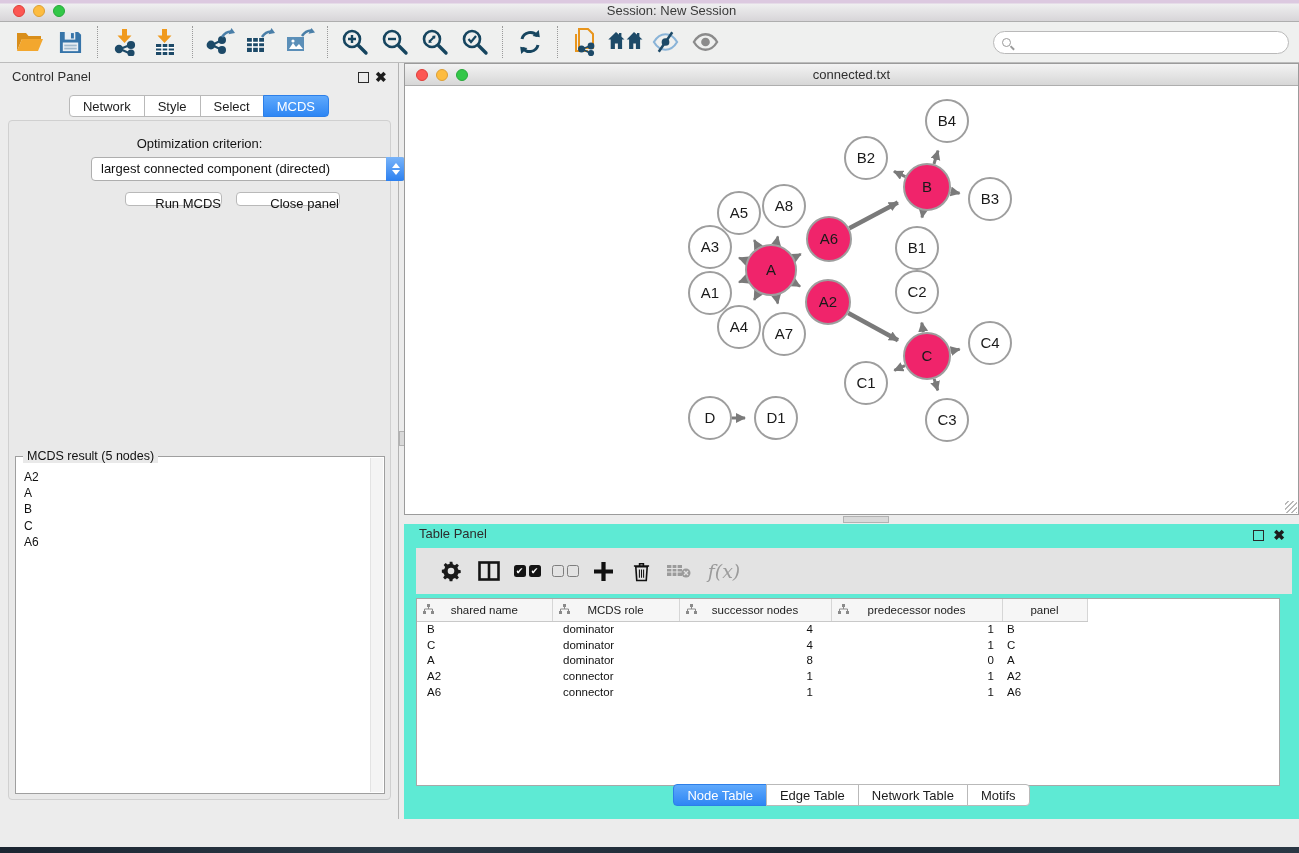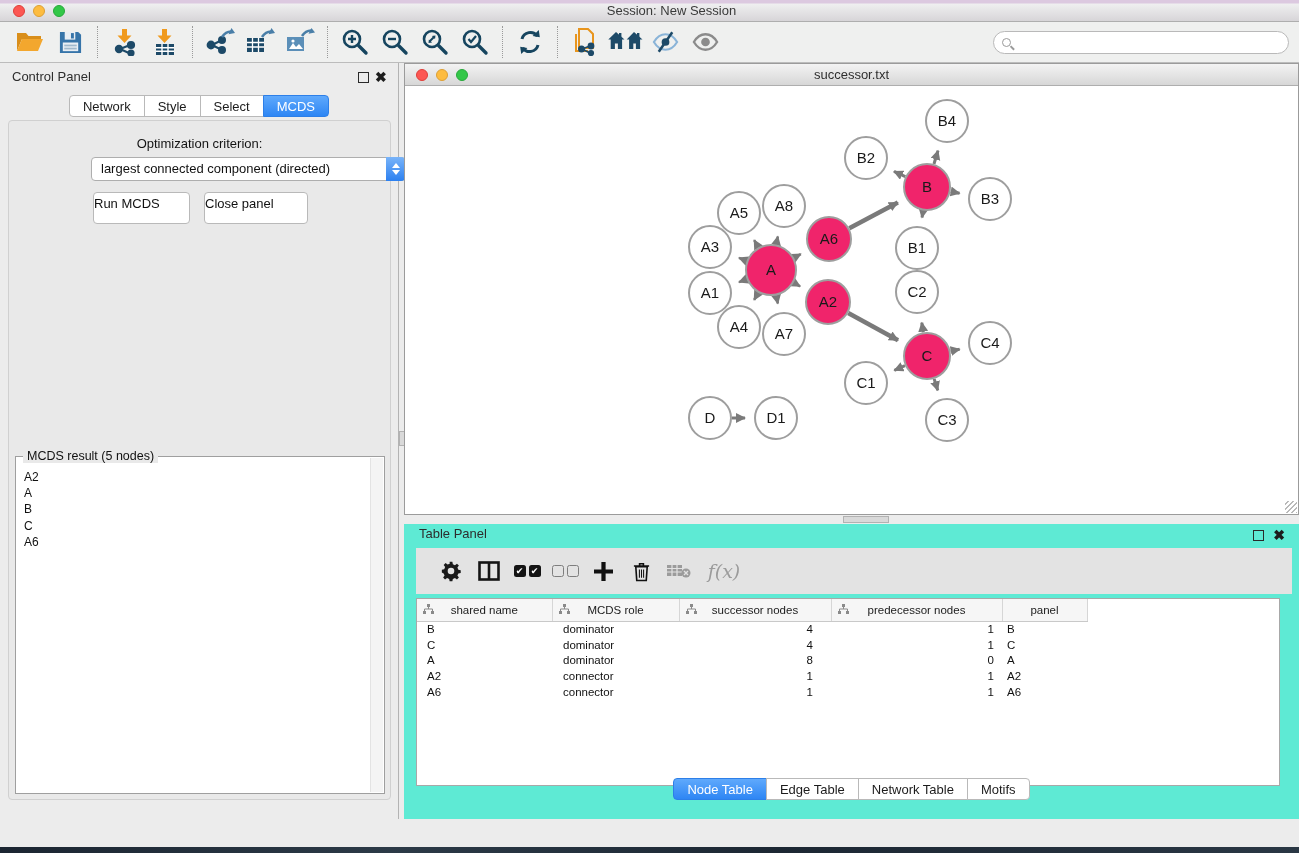--- a/index.html
+++ b/index.html
@@ -47,22 +47,22 @@
   #cp-content { position:absolute; left:8px; top:57px; width:383px; height:680px; background:#e9e9e9;
     border:1px solid #d0d0d0; border-radius:4px; }
   #opt-label { position:absolute; top:15px; width:100%; text-align:center; font-size:13px; color:#141414; }
   #opt-select { position:absolute; left:34px; top:36px; width:315px; height:24px; background:#fff;
     border:1px solid #aeaeae; border-radius:4px; font-size:13px; color:#111; line-height:22px; padding-left:9px;margin-left:48px; }
   #opt-stepper { position:absolute; right:0; top:-1px; width:19px; height:24px; border-radius:0 4px 4px 0;
     background:linear-gradient(180deg,#79b4f9,#2c80f0); display:flex; flex-direction:column;
     align-items:center; justify-content:center; gap:2px; }
   .tri-up { width:0; height:0; border-left:4px solid transparent; border-right:4px solid transparent; border-bottom:5px solid #fff; }
   .tri-down { width:0; height:0; border-left:4px solid transparent; border-right:4px solid transparent; border-top:5px solid #fff; }
-  .cp-btn { position:absolute; top:71px; height:32px; background:#fff; border:1px solid #b9b9b9; border-radius:4px;
-    font-size:13px; color:#111; text-align:left; line-height:21px; cursor:default; }
+  .cp-btn { position:absolute; top:71px; height:14px; background:#fff; border:1px solid #b9b9b9; border-radius:4px;
+    font-size:13px; color:#111; text-align:right; line-height:21px; cursor:default;margin-left:32px; }
   #run-btn { left:84px; width:97px; }
   #closep-btn { left:195px; width:104px; }
   #result-group { position:absolute; left:6px; top:335px; width:370px; height:338px; background:#fff; border:1px solid #9f9f9f; }
   #result-title { position:absolute; top:-8px; left:7px; background:#e9e9e9; padding:0 4px; font-size:12.5px; color:#111; }
   #result-list { position:absolute; left:0; top:6px; right:15px; bottom:0; padding:6px 0 0 8px; overflow:hidden; }
   .list-item { font-size:12px; color:#111; line-height:16.2px; }
   #result-scroll { position:absolute; right:1px; top:1px; bottom:1px; width:13px; background:#f4f4f4; border-left:1px solid #e3e3e3; }
 
   
   #v-handle { left:399px; top:431px; width:7px; height:15px; background:#d9d9d9; border:1px solid #b2b2b2; }
@@ -92,21 +92,21 @@
   .fx { font-family:"DejaVu Serif", serif; font-style:italic; font-size:19px; color:#9b9b9b; }
   #table-wrap { position:absolute; left:12px; right:19px; top:74px; height:188px; background:#fff;
     border:1px solid #a8a8a8; overflow:hidden; }
   table.datatable { border-collapse:collapse; table-layout:fixed; width:100%; }
   .datatable th { height:22px; background:#f6f6f6; border-bottom:1.5px solid #c9c9c9; border-right:1px solid #d6d6d6;
     font-size:11.5px; font-weight:normal; color:#1c1c1c; position:relative; }
   .datatable th.filler { background:#fff; border:none; }
   .datatable th .hwrap { display:flex; align-items:center; justify-content:center; gap:5px; }
   .datatable th .col-icon { position:absolute; left:6px; top:5px; }
   .datatable td { height:15.7px; font-size:11.5px; color:#111; padding:0; white-space:nowrap; overflow:hidden; }
-  #bottom-tabs { top:254px; left:0; width:100%; justify-content:center;align-items:center; }
+  #bottom-tabs { top:260px; left:0; width:100%; justify-content:center;align-items:center; }
 
   
   #statusbar { left:0; top:819px; width:1299px; height:28px; background:#ececec; border-top:1px solid #c3c3c3; }
   #list-btn { position:absolute; left:10px; top:3px; width:27px; height:23px; background:#f3f3f3;
     border:1px solid #adadad; border-radius:2px; display:flex; align-items:center; justify-content:center; }
   #memory-btn { position:absolute; right:7px; top:3px; height:23px; padding:0 12px; background:#f7f7f7;
     border:1px solid #b5b5b5; border-radius:4px; display:flex; align-items:center; gap:6px; }
   #memory-dot { width:11px; height:11px; border-radius:50%; background:#21a038; }
   #memory-btn span.lbl { font-size:12.5px; color:#111; }
   #desktop-strip { left:0; top:847px; width:1299px; height:6px;
@@ -314,21 +314,21 @@
 
   <div id="v-handle" class="abs"></div>
 
   <div id="net-window" class="abs">
     <div id="net-titlebar">
       <div class="lights">
         <div class="light red"></div>
         <div class="light yellow"></div>
         <div class="light green"></div>
       </div>
-      <div class="title">successor.txt</div>
+      <div class="title">connected.txt</div>
     </div>
     <div id="net-canvas">
       <svg id="network-svg" width="893" height="428">
           <defs>
             <marker id="arrow" markerUnits="userSpaceOnUse" markerWidth="13" markerHeight="11" refX="9" refY="5" orient="auto">
               <path d="M0,0 L10,5 L0,10 z" fill="#7a7a7a"></path>
             </marker>
           </defs>
           <line x1="353.2720963256014" y1="161.3284215799775" x2="349.1755774579368" y2="154.03149734694992" stroke="#7a7a7a" stroke-width="2.5" marker-end="url(#arrow)"></line>
           <line x1="371.1755580315427" y1="158.52032969086662" x2="372.8291423470068" y2="150.37960690704367" stroke="#7a7a7a" stroke-width="2.5" marker-end="url(#arrow)"></line>

